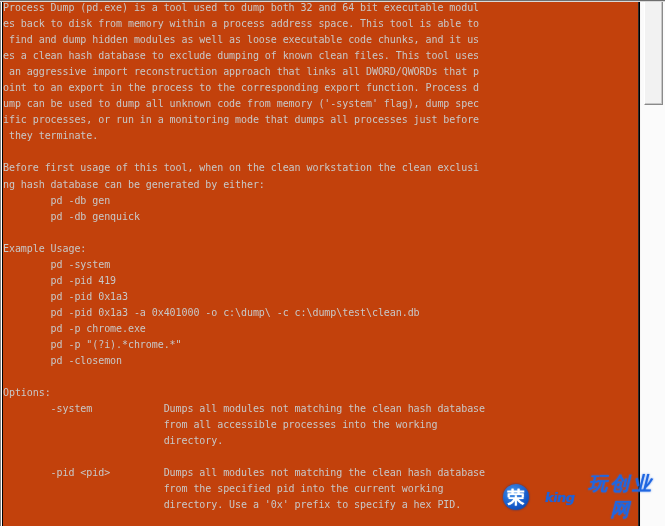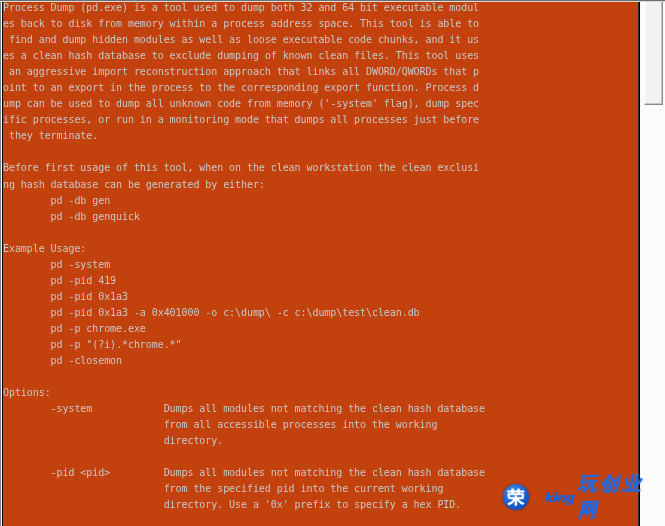--- a/index.html
+++ b/index.html
@@ -160,20 +160,21 @@
   }
   #watermark-cjk {
     color: #1f66e0;
     font-family: "DejaVu Sans", "Liberation Sans", sans-serif;
     font-size: 19px;
     font-weight: bold;
     font-style: italic;
     letter-spacing: 3px;
     margin-left: 3px;
     text-shadow: 0 0 2px rgba(40,110,240,0.85);
+    text-align: center;
   }
 </style>
 </head>
 <body>
 
 <div id="console-window">
 
   <pre id="terminal-text"><span class="row">Process Dump (pd.exe) is a tool used to dump both 32 and 64 bit executable modul</span><span class="row">es back to disk from memory within a process address space. This tool is able to</span><span class="row"> find and dump hidden modules as well as loose executable code chunks, and it us</span><span class="row">es a clean hash database to exclude dumping of known clean files. This tool uses</span><span class="row"> an aggressive import reconstruction approach that links all DWORD/QWORDs that p</span><span class="row">oint to an export in the process to the corresponding export function. Process d</span><span class="row">ump can be used to dump all unknown code from memory ('-system' flag), dump spec</span><span class="row">ific processes, or run in a monitoring mode that dumps all processes just before</span><span class="row"> they terminate.</span><span class="row">&nbsp;</span><span class="row">Before first usage of this tool, when on the clean workstation the clean exclusi</span><span class="row">ng hash database can be generated by either:</span><span class="row">        pd -db gen</span><span class="row">        pd -db genquick</span><span class="row">&nbsp;</span><span class="row">Example Usage:</span><span class="row">        pd -system</span><span class="row">        pd -pid 419</span><span class="row">        pd -pid 0x1a3</span><span class="row">        pd -pid 0x1a3 -a 0x401000 -o c:\dump\ -c c:\dump\test\clean.db</span><span class="row">        pd -p chrome.exe</span><span class="row">        pd -p "(?i).*chrome.*"</span><span class="row">        pd -closemon</span><span class="row">&nbsp;</span><span class="row">Options:</span><span class="row">        -system            Dumps all modules not matching the clean hash database</span><span class="row">                           from all accessible processes into the working</span><span class="row">                           directory.</span><span class="row">&nbsp;</span><span class="row">        -pid &lt;pid&gt;         Dumps all modules not matching the clean hash database</span><span class="row">                           from the specified pid into the current working</span><span class="row">                           directory. Use a '0x' prefix to specify a hex PID.</span></pre>
 
   <div id="client-bevel-left"></div>

